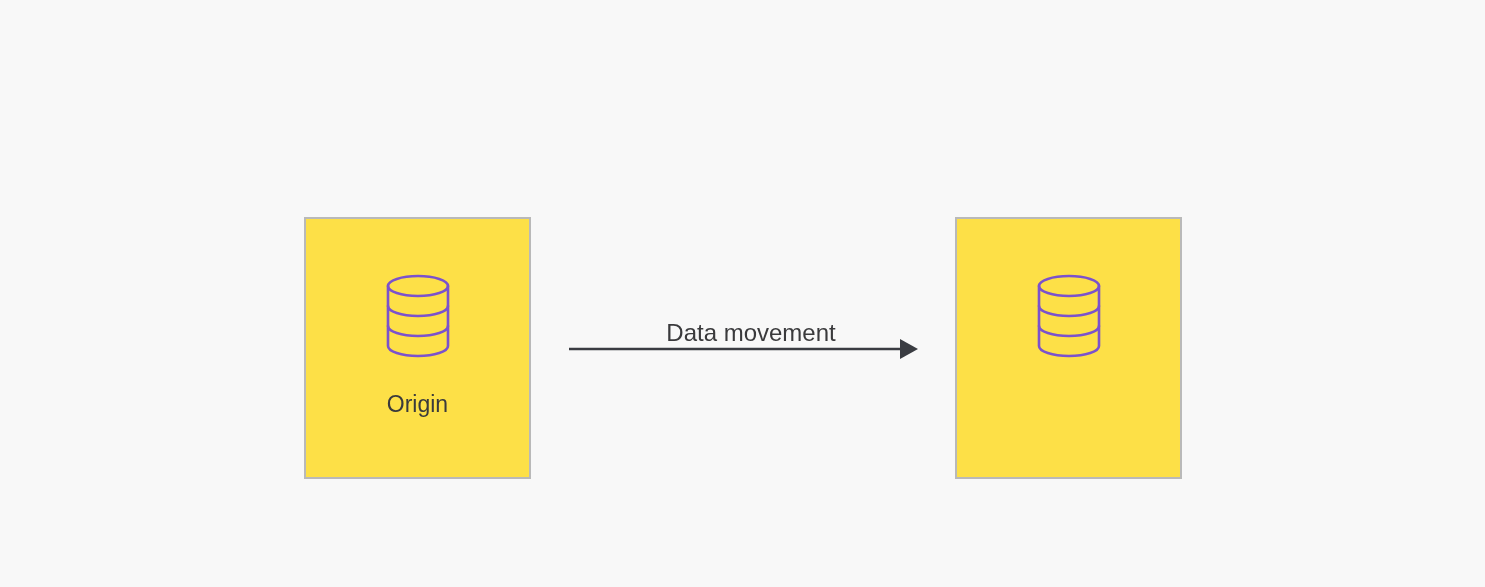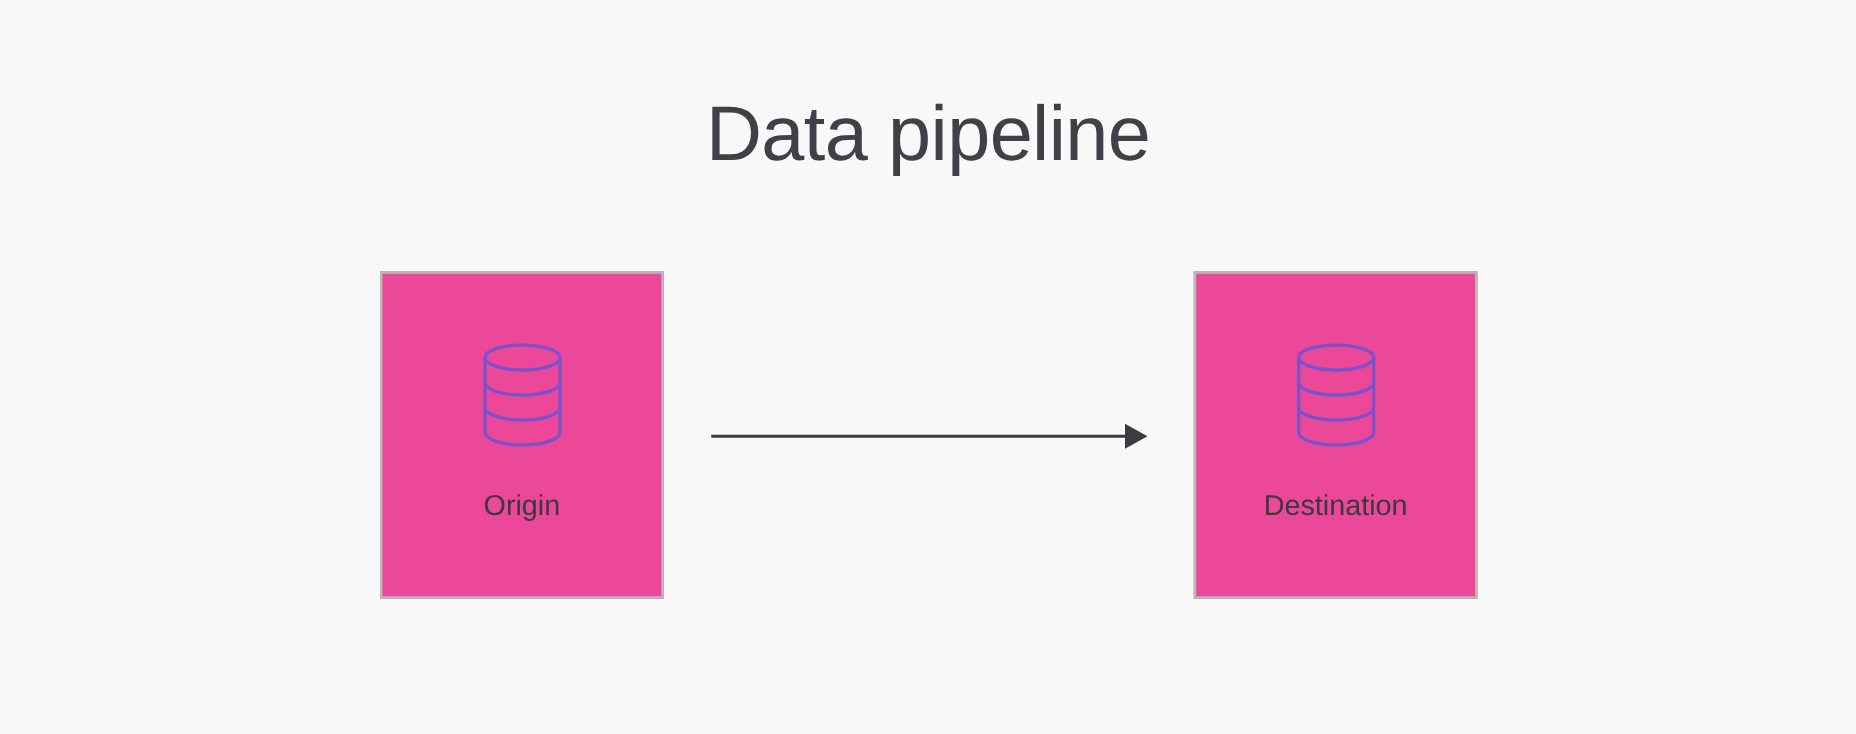--- a/index.html
+++ b/index.html
@@ -34,21 +34,21 @@
     white-space: nowrap;
   }
 
   
   .node-box {
     position: absolute;
     top: 217px;
     width: 227px;
     height: 262px;
     box-sizing: border-box;
-    background: #ec4899;
+    background: #fde047;
     border: 2px solid #b9b9b9;
   }
   .node-box.origin      { left: 304px; }
   .node-box.destination { left: 955px; }
 
   .node-icon {
     position: absolute;
     left: 50%;
     top: 55px;
     transform: translateX(-50%);
@@ -88,21 +88,20 @@
     color: #3a3a3c;
     pointer-events: none;
   }
   .connector-label span { display: block; white-space: nowrap; }
 </style>
 </head>
 <body>
 
 <div class="canvas">
 
-  <div class="diagram-title">Data pipeline</div>
 
   <div class="node-box origin">
     <div class="node-icon">
       <svg width="66" height="84" viewBox="0 0 66 84" xmlns="http://www.w3.org/2000/svg">
         <g fill="none" stroke="#7b52cc" stroke-width="2.6" stroke-linecap="round" stroke-linejoin="round">
           <ellipse cx="33" cy="12" rx="30" ry="10"></ellipse>
           <path d="M3 12 V72 a30 10 0 0 0 60 0 V12"></path>
           <path d="M3 32 a30 10 0 0 0 60 0"></path>
           <path d="M3 52 a30 10 0 0 0 60 0"></path>
         </g>
@@ -115,26 +114,26 @@
     <div class="node-icon">
       <svg width="66" height="84" viewBox="0 0 66 84" xmlns="http://www.w3.org/2000/svg">
         <g fill="none" stroke="#7b52cc" stroke-width="2.6" stroke-linecap="round" stroke-linejoin="round">
           <ellipse cx="33" cy="12" rx="30" ry="10"></ellipse>
           <path d="M3 12 V72 a30 10 0 0 0 60 0 V12"></path>
           <path d="M3 32 a30 10 0 0 0 60 0"></path>
           <path d="M3 52 a30 10 0 0 0 60 0"></path>
         </g>
       </svg>
     </div>
-    <div class="node-label">Destination</div>
   </div>
 
   <div class="connector">
     <svg width="370" height="100" viewBox="0 0 370 100" xmlns="http://www.w3.org/2000/svg">
       <line x1="9" y1="49" x2="342" y2="49" stroke="#3a3c42" stroke-width="2.4"></line>
       <polygon points="340,39 358,49 340,59" fill="#3a3c42"></polygon>
     </svg>
   </div>
 
   <div class="connector-label">
+    <span>Data movement</span>
   </div>
 
 </div>
 
 </body></html>

